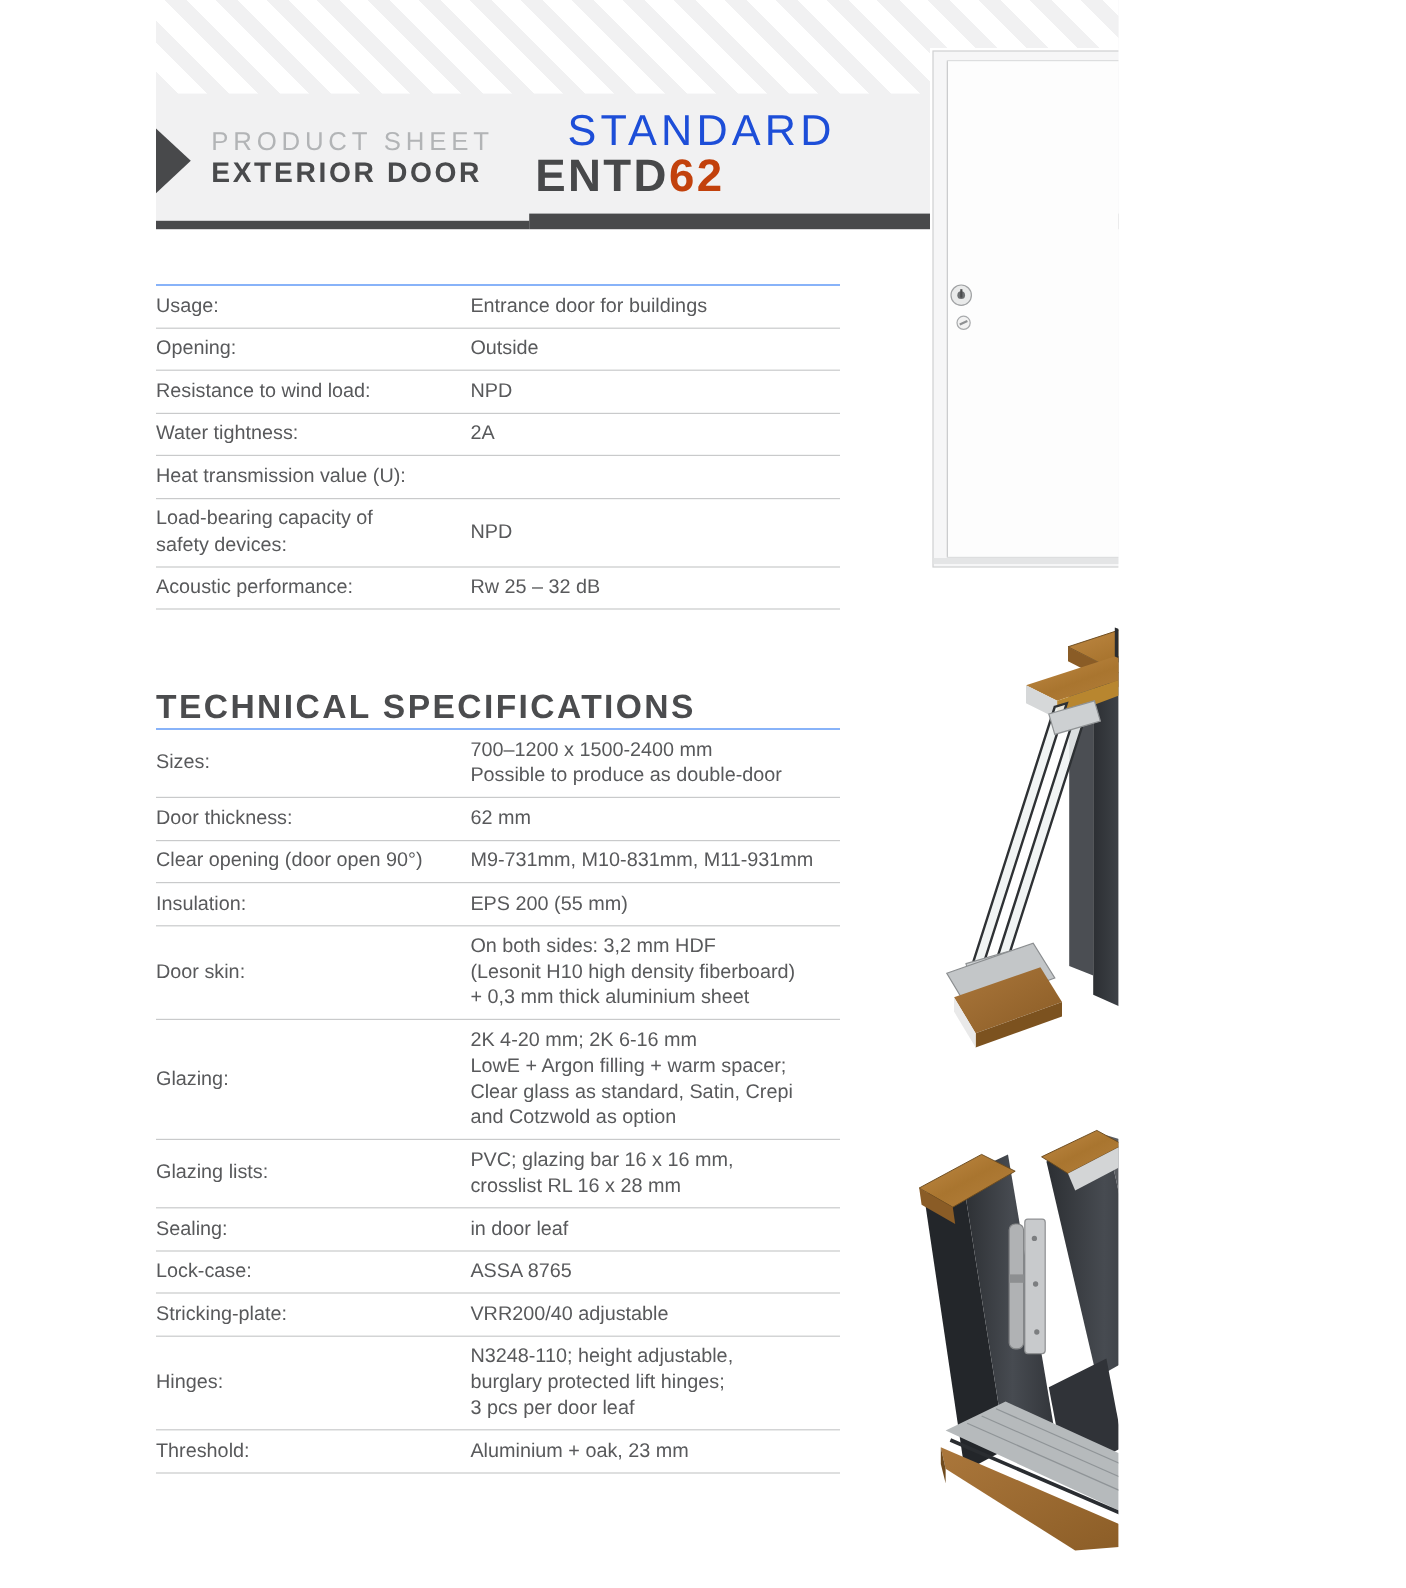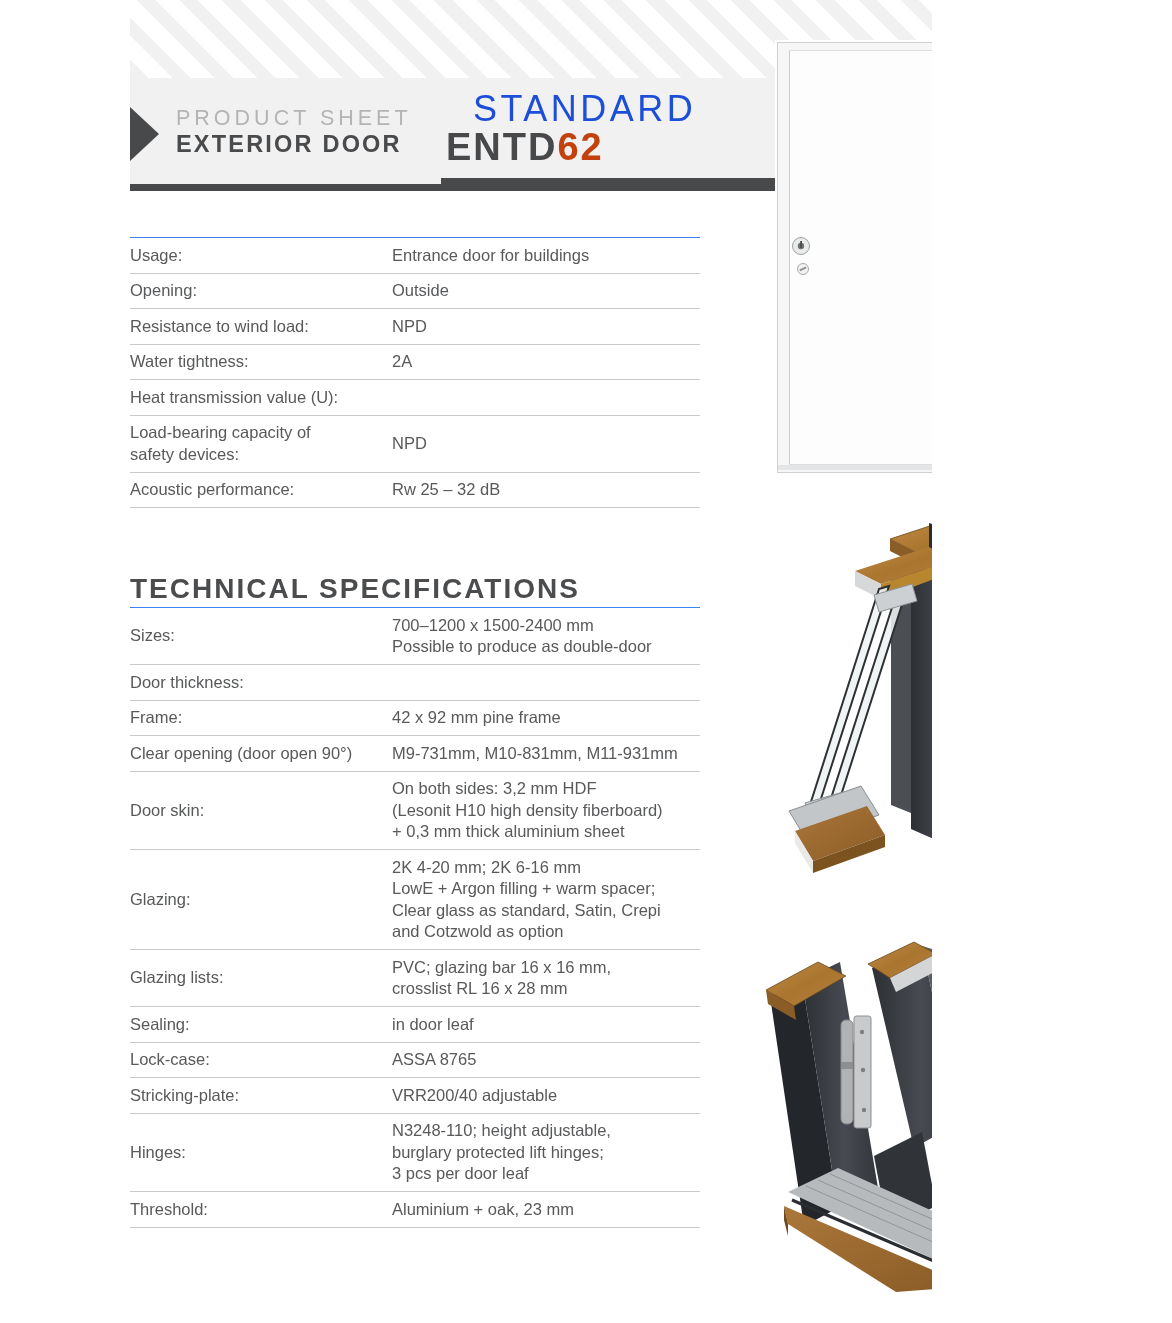--- a/index.html
+++ b/index.html
@@ -113,28 +113,29 @@
   <h2 class="tech-heading" style="margin:0;">TECHNICAL SPECIFICATIONS</h2>
 
   <section class="spec-table t2">
     <div class="spec-row">
         <div class="spec-label">Sizes:</div>
         <div class="spec-value">700–1200 x 1500-2400 mm
 Possible to produce as double-door</div>
       </div>
     <div class="spec-row">
         <div class="spec-label">Door thickness:</div>
-      </div>
-    <div class="spec-row">
-        <div class="spec-label">Frame:</div>
-        <div class="spec-value">42 x 92 mm pine frame</div>
+        <div class="spec-value">62 mm</div>
       </div>
     <div class="spec-row">
         <div class="spec-label">Clear opening (door open 90°)</div>
         <div class="spec-value">M9-731mm, M10-831mm, M11-931mm</div>
+      </div>
+    <div class="spec-row">
+        <div class="spec-label">Insulation:</div>
+        <div class="spec-value">EPS 200 (55 mm)</div>
       </div>
     <div class="spec-row">
         <div class="spec-label">Door skin:</div>
         <div class="spec-value">On both sides: 3,2 mm HDF
 (Lesonit H10 high density fiberboard)
 + 0,3 mm thick aluminium sheet</div>
       </div>
     <div class="spec-row">
         <div class="spec-label">Glazing:</div>
         <div class="spec-value">2K 4-20 mm; 2K 6-16 mm

